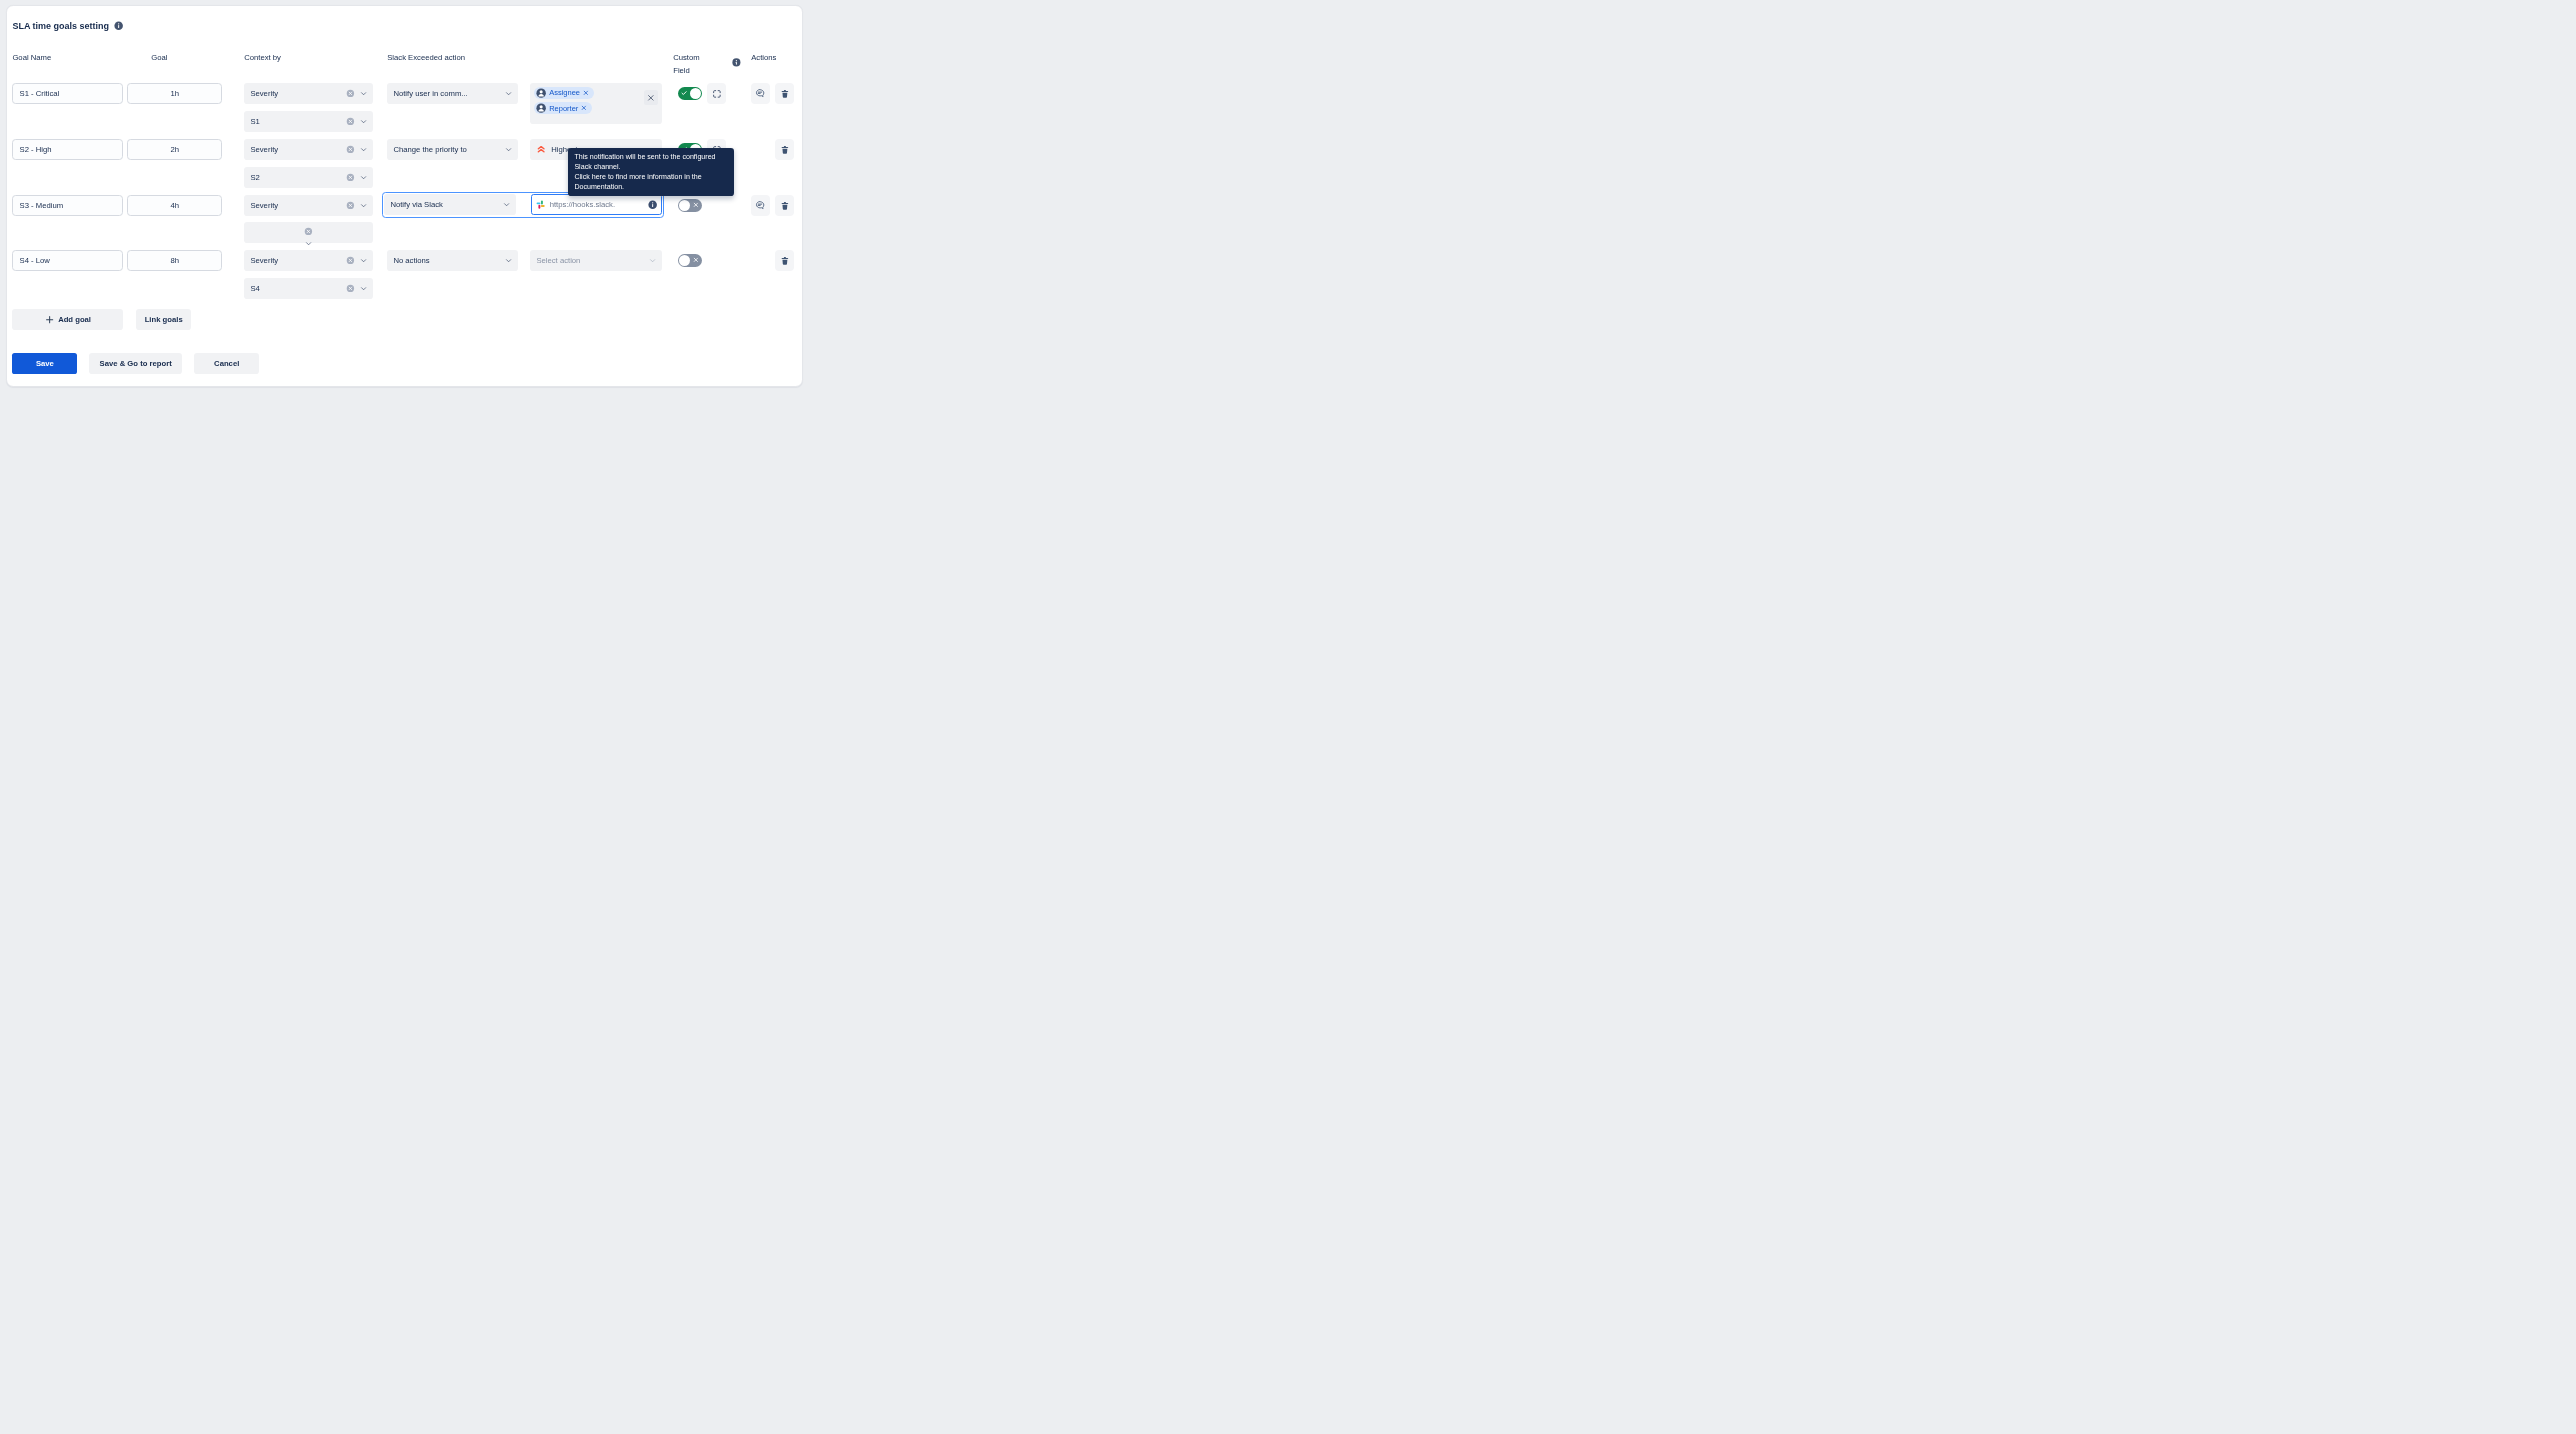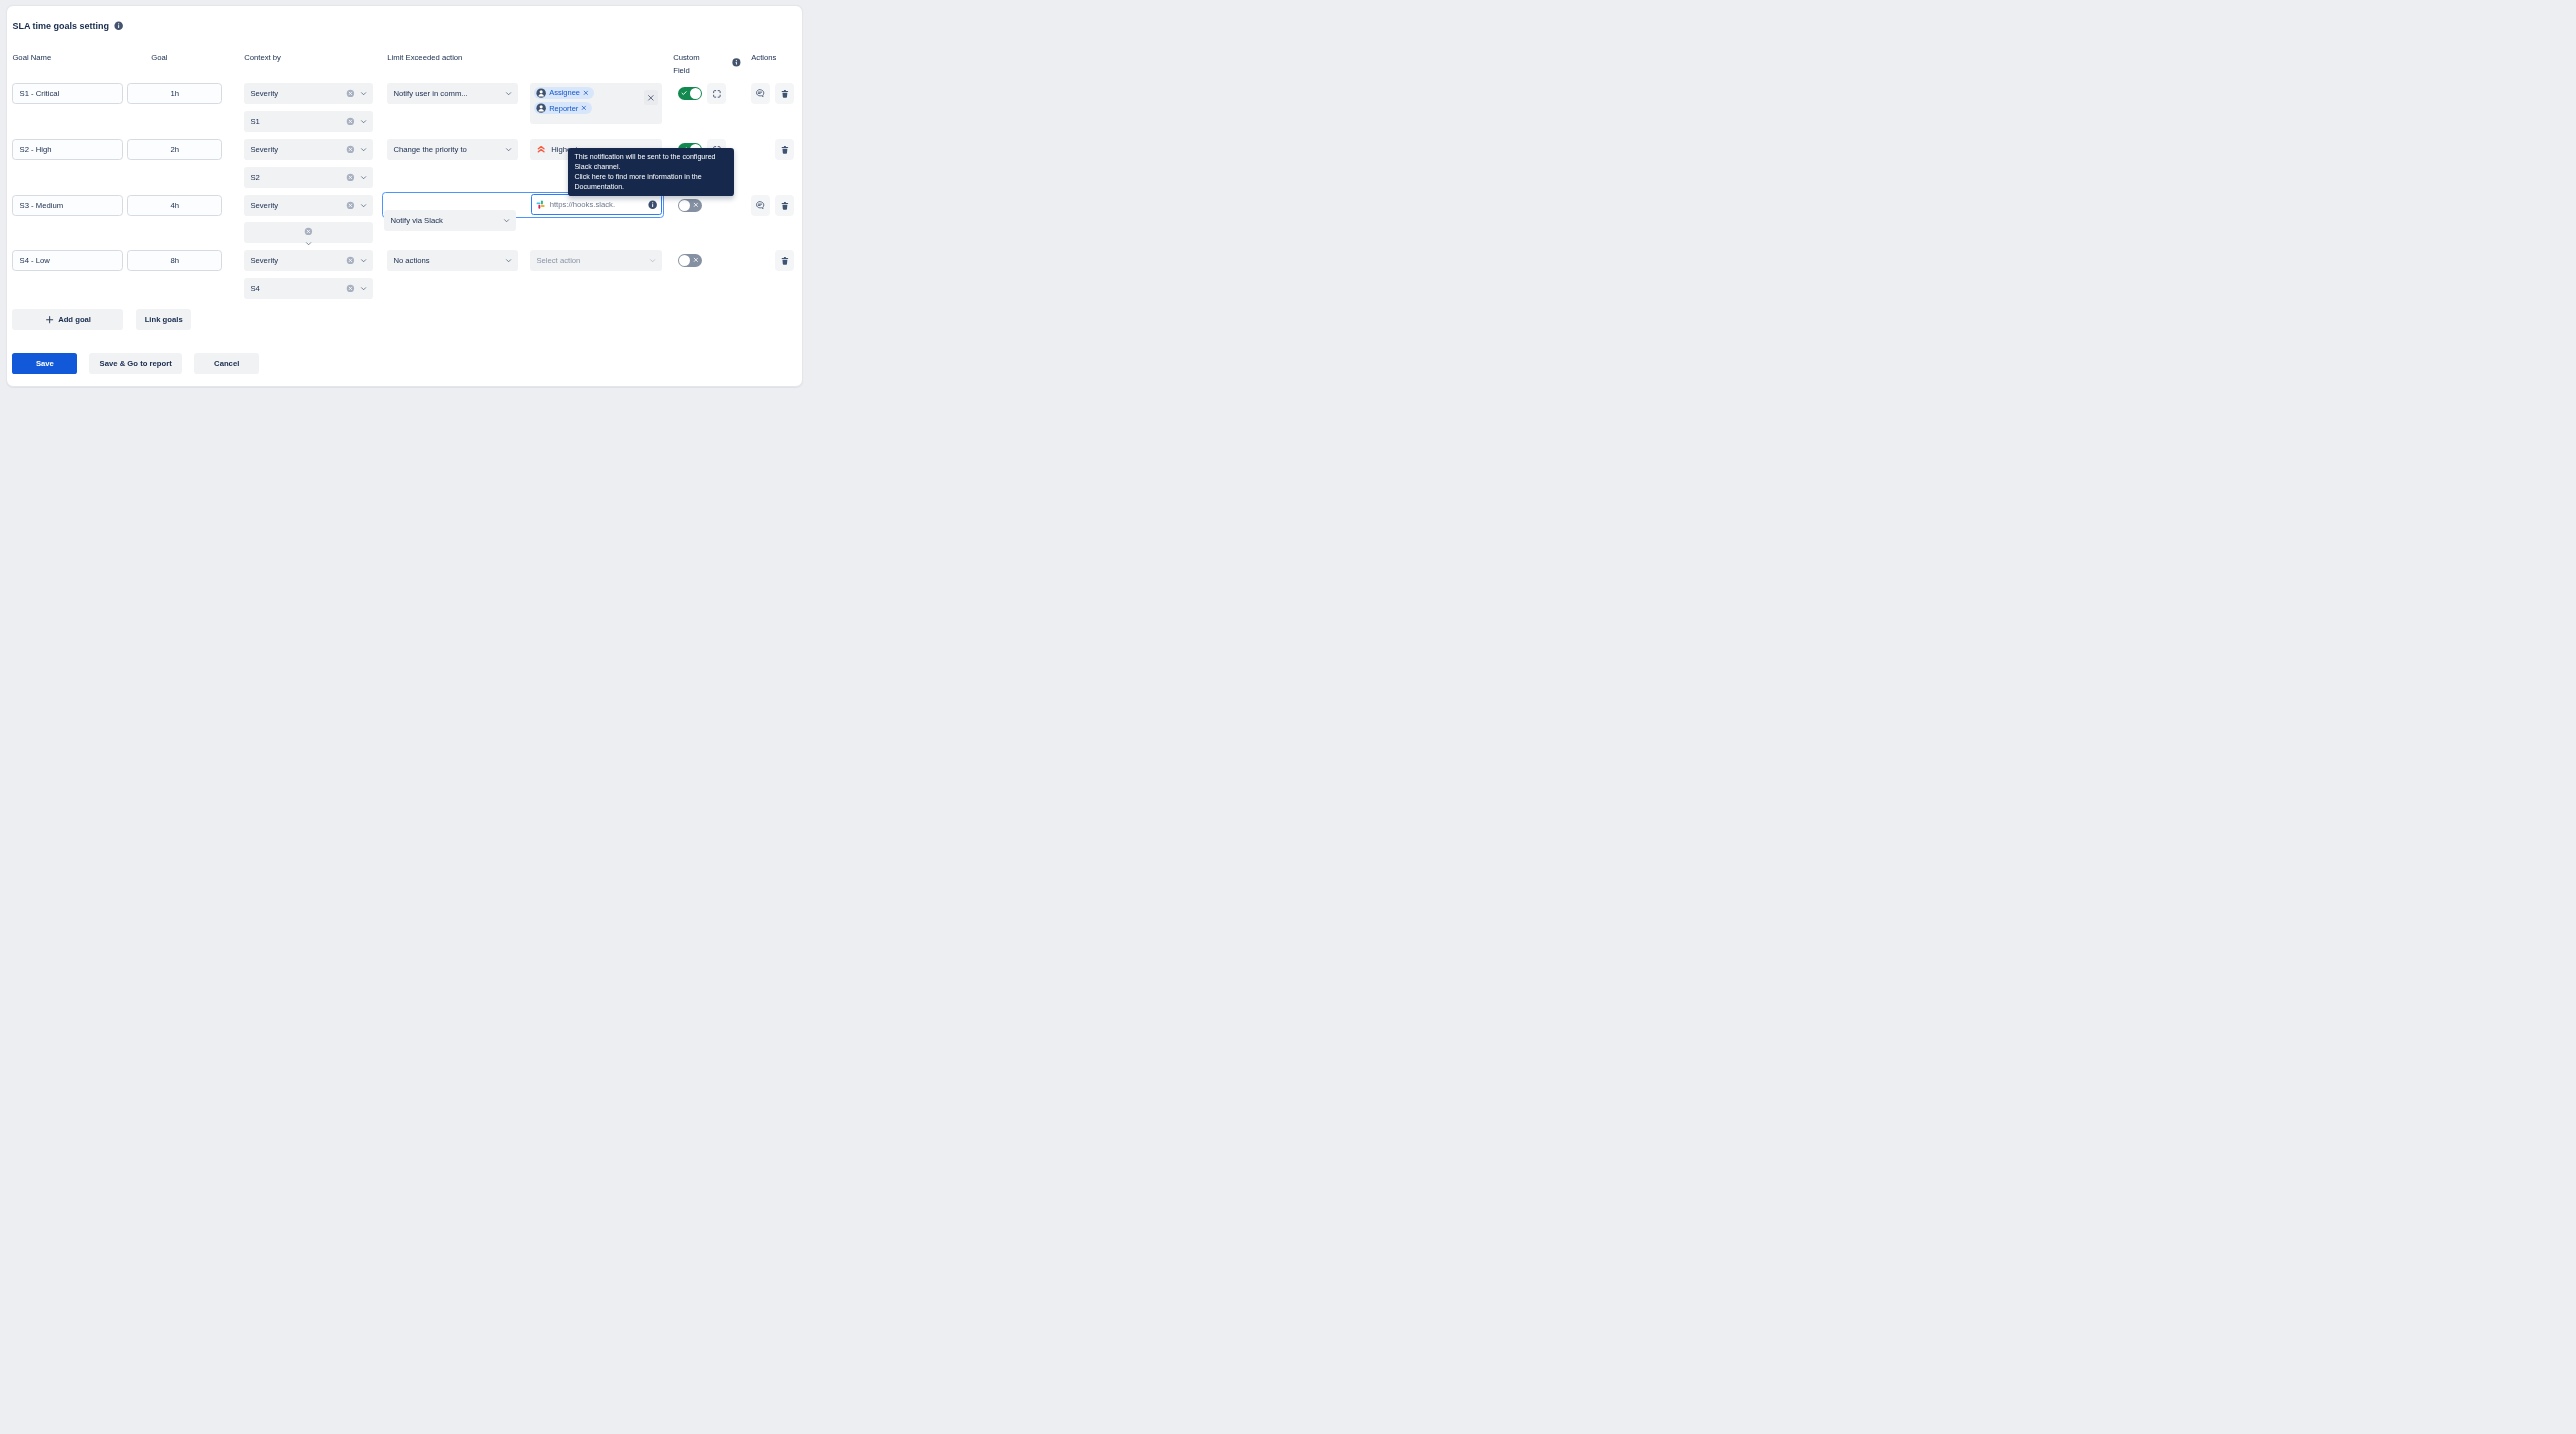--- a/index.html
+++ b/index.html
@@ -54,21 +54,21 @@
   .toggle.on .knob{right:1px;}
   .toggle.on .glyph{position:absolute;left:3.1px;top:3.6px;display:flex;}
   .toggle.off{background:#8590a2;}
   .toggle.off .knob{left:1px;}
   .toggle.off .glyph{position:absolute;right:3.6px;top:3.6px;display:flex;}
 
   .iconbtn{background:#f4f5f7;border-radius:4.1px;justify-content:center;cursor:pointer;}
 
   .slack-group{position:absolute;left:375px;top:186px;width:282px;height:26px;box-sizing:border-box;
                border:1.5px solid #4c94ff;border-radius:3.6px;background:#ffffff;z-index:5;}
-  .slack-group .inner-select{position:absolute;left:1px;top:17px;width:132px;height:20.6px;}
+  .slack-group .inner-select{position:absolute;left:1px;top:1px;width:132px;height:20.6px;}
   .slack-input{position:absolute;left:148px;top:1px;width:131px;height:20.6px;box-sizing:border-box;
                border:1px solid #2f7cf6;border-radius:2.6px;background:#fff;display:flex;align-items:center;
                gap:4.1px;padding:0 4.1px;}
   .slack-input .url{flex:1;font-size:7.7px;color:#6f7a8e;white-space:nowrap;overflow:hidden;}
 
   .tooltip{position:absolute;left:561px;top:142px;width:166px;box-sizing:border-box;background:#16294c;
            border-radius:3.1px;padding:4.1px 6.2px;color:#ffffff;font-size:7.1px;line-height:10px;
            font-weight:500;z-index:30;box-shadow:0 2.1px 5.2px rgba(9,30,66,.25);}
 
   .btn{position:absolute;height:20.6px;box-sizing:border-box;display:flex;align-items:center;justify-content:center;
@@ -88,21 +88,21 @@
             <circle cx="12" cy="12" r="11" fill="#44546f"></circle>
             <circle cx="12" cy="7.2" r="1.7" fill="#fff"></circle>
             <rect x="10.7" y="10.2" width="2.6" height="8" rx="1.3" fill="#fff"></rect>
           </svg>
     </span>
   </div>
 
   <div class="hdr" style="left:5.2px;">Goal Name</div>
   <div class="hdr" style="left:144px;">Goal</div>
   <div class="hdr" style="left:237px;">Context by</div>
-  <div class="hdr" style="left:380px;">Limit Exceeded action</div>
+  <div class="hdr" style="left:380px;">Slack Exceeded action</div>
   <div class="hdr" style="left:666px;width:37px;">Custom Field</div>
   <span class="hdr-info">
     <svg width="8.8" height="8.8" viewBox="0 0 24 24">
           <circle cx="12" cy="12" r="11" fill="#44546f"></circle>
           <circle cx="12" cy="7.2" r="1.7" fill="#fff"></circle>
           <rect x="10.7" y="10.2" width="2.6" height="8" rx="1.3" fill="#fff"></rect>
         </svg>
   </span>
   <div class="hdr" style="left:744px;">Actions</div>
 

